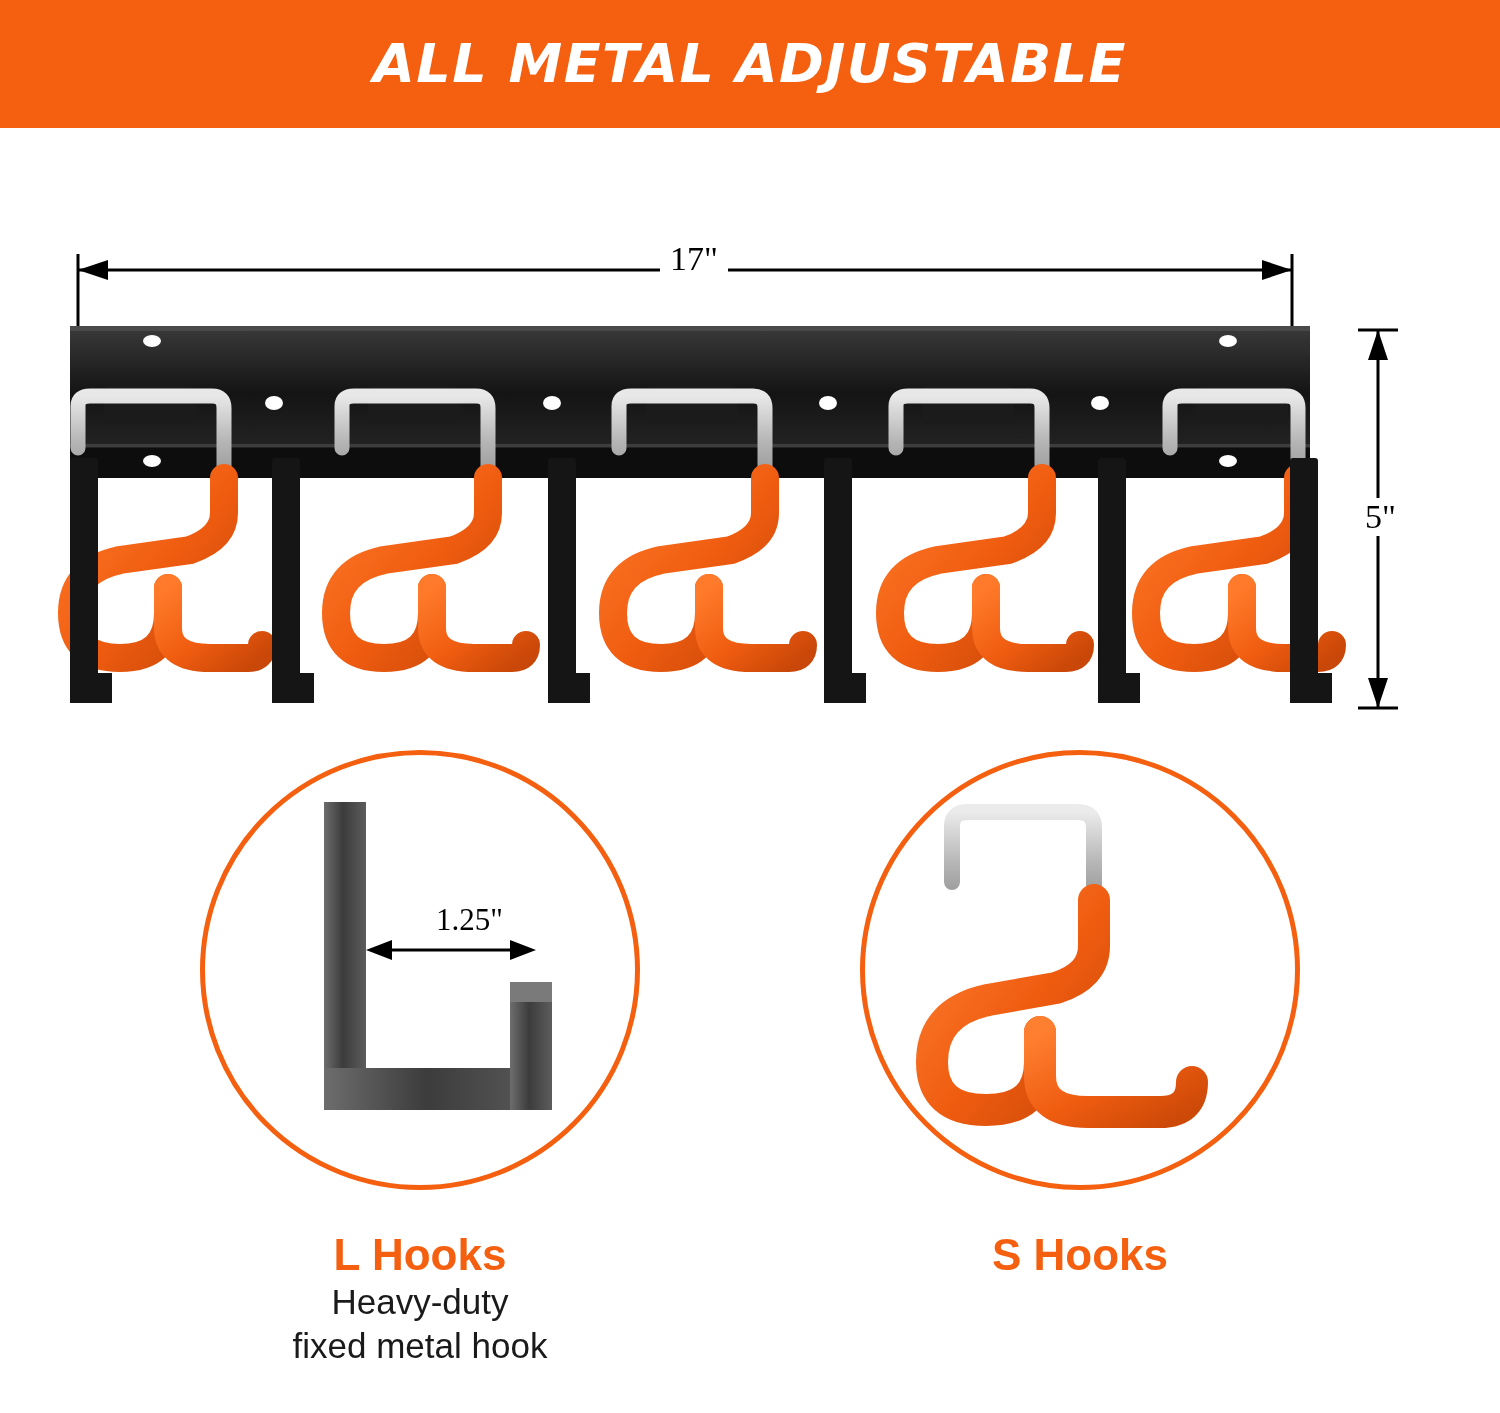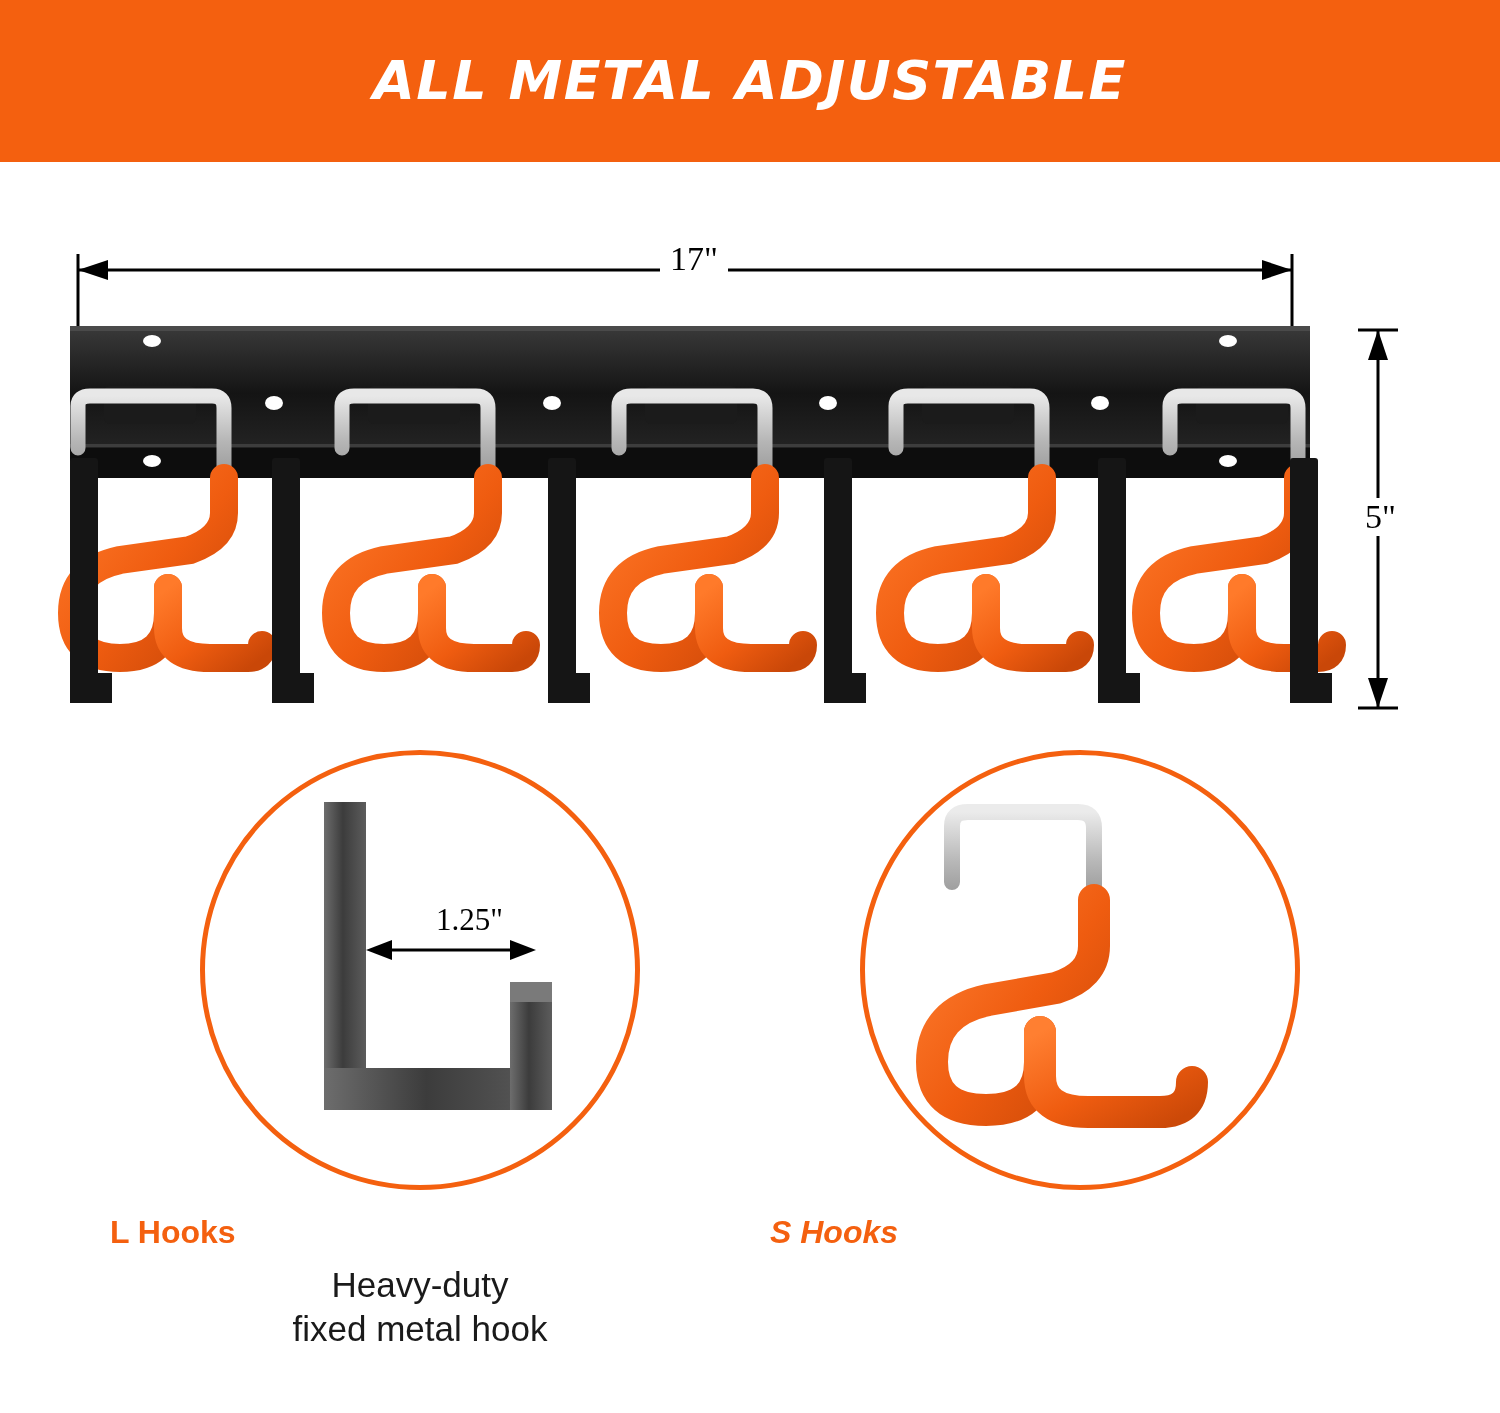--- a/index.html
+++ b/index.html
@@ -14,21 +14,21 @@
     overflow: hidden;
     position: relative;
   }
 
   
   .banner {
     position: absolute;
     left: 0;
     top: 0;
     width: 1500px;
-    height: 162px;
+    height: 128px;
     background: #f4600f;
     display: flex;
     flex-direction: column;
     align-items: center;
     justify-content: center;
     box-sizing: border-box;
   }
   .banner-line {
     color: #ffffff;
     font-family: "DejaVu Sans", sans-serif;
@@ -77,21 +77,21 @@
     top: 750px;
     width: 1500px;
     height: 663px;
   }
   .callout {
     position: absolute;
     width: 620px;
     top: 0;
   }
   #callout-l { left: 110px; }
-  #callout-s { left: 770px; font-style: italic; }
+  #callout-s { left: 770px; }
 
   .circle-wrap {
     position: relative;
     width: 440px;
     height: 440px;
     margin: 0 auto;
   }
   .circle-ring {
     position: absolute;
     left: 0;
@@ -101,32 +101,32 @@
     border: 5px solid #f4600f;
     border-radius: 50%;
     box-sizing: border-box;
   }
   .circle-art {
     position: absolute;
     left: 0;
     top: 0;
   }
   .callout-title {
+    text-align: center;
     color: #f4600f;
-    font-size: 32px;
+    font-size: 44px;
     font-weight: bold;
-    margin-top: 24px;
+    margin-top: 40px;
     font-family: "Liberation Sans", sans-serif;
   }
   .callout-desc {
     text-align: center;
     color: #1a1a1a;
     font-size: 35px;
     line-height: 44px;
-    margin-top: 12px;
     font-family: "Liberation Sans", sans-serif;
     white-space: pre-line;
   }
   .inner-dim-label {
     position: absolute;
     font-family: "Liberation Serif", serif;
     font-size: 31px;
     color: #000000;
   }
 </style>

